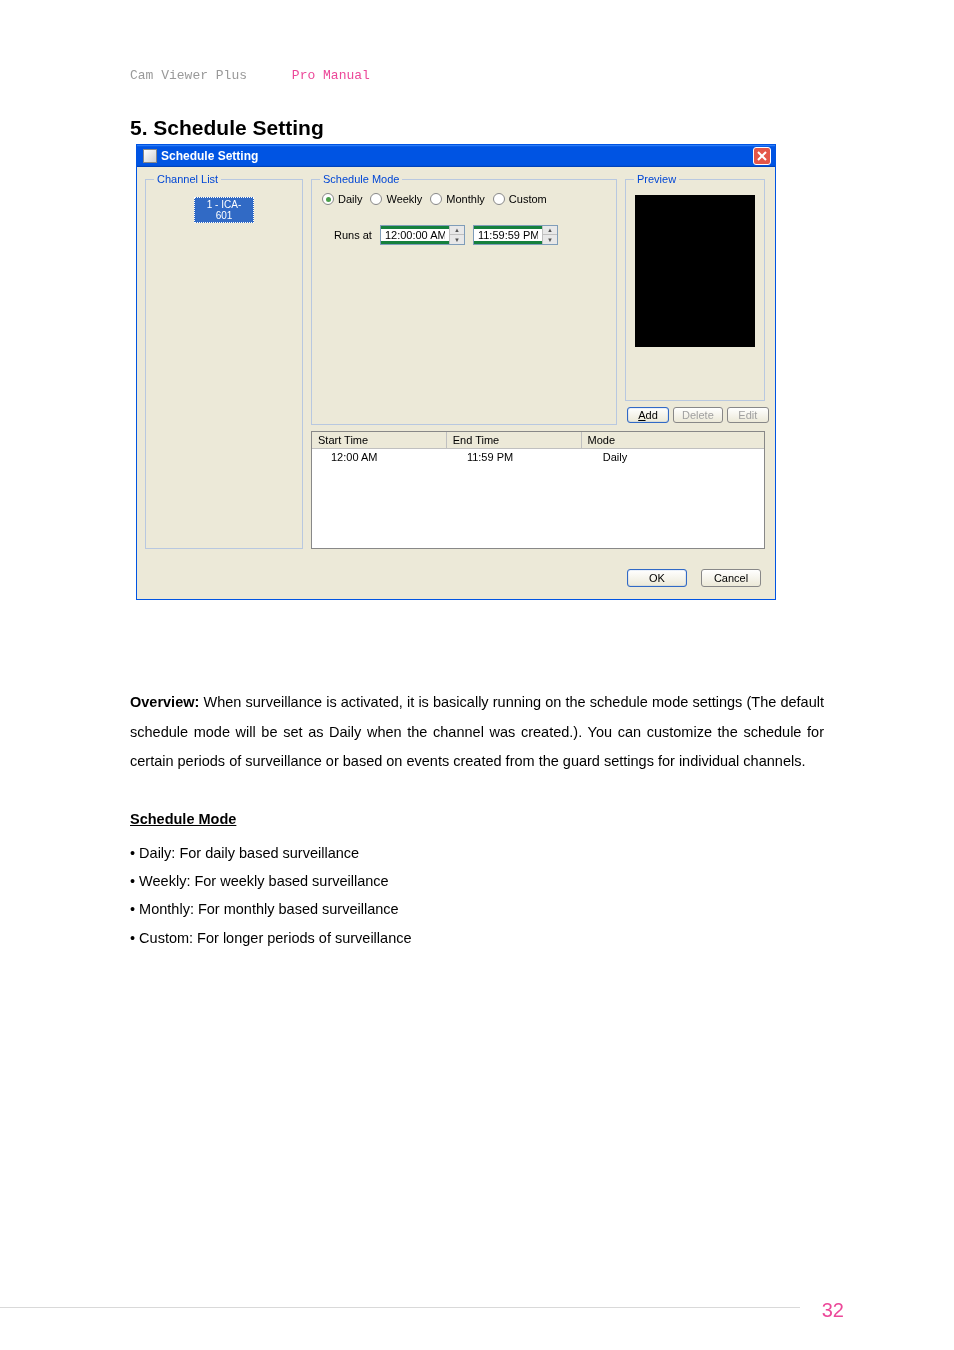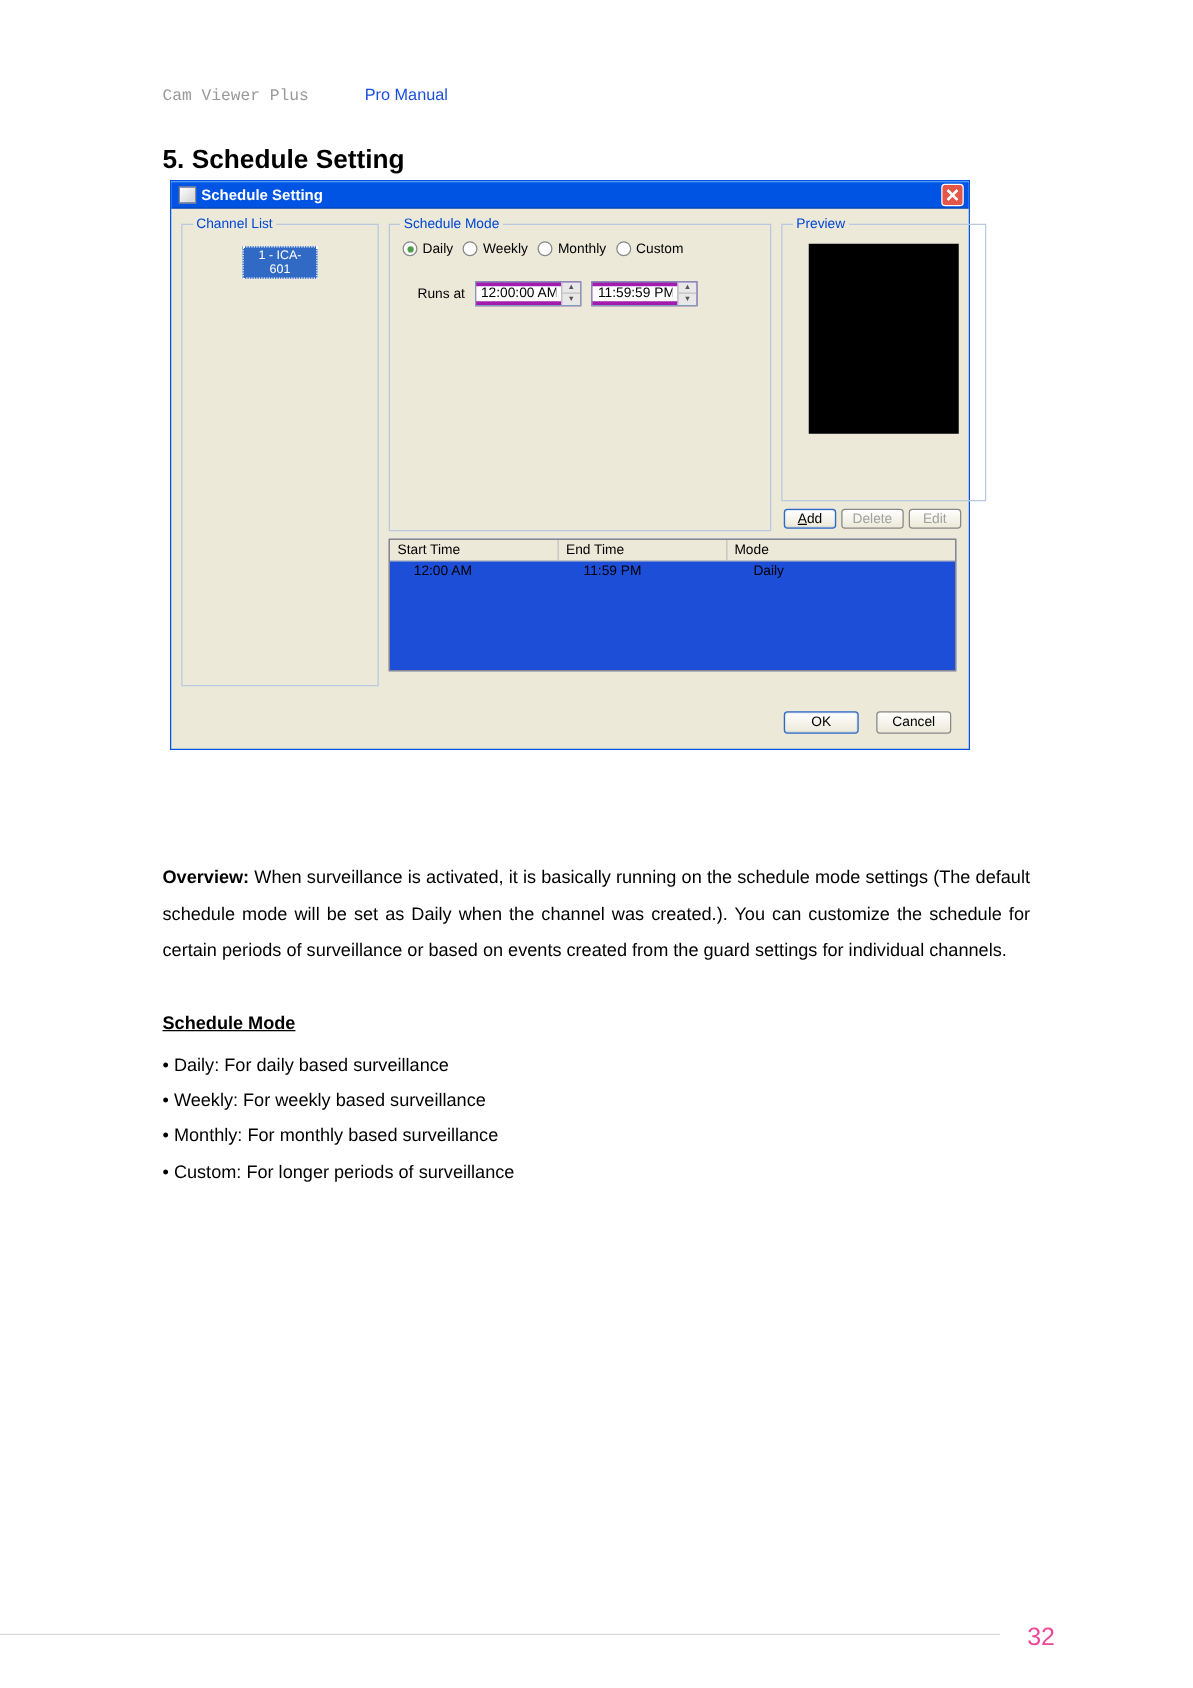--- a/index.html
+++ b/index.html
@@ -13,22 +13,22 @@
   }
   .page-header {
     position: absolute;
     top: 68px;
     left: 130px;
     font-size: 13px;
     color: #999;
     font-family: "Courier New", monospace;
   }
   .page-header .pro {
-    font-family: Liberation Sans, sans-serif;
-    color: #1d4ed8;
+    font-family: Liberation Mono, monospace;
+    color: #ec4899;
     padding-left: 37px;
   }
   .section-heading {
     position: absolute;
     top: 116px;
     left: 130px;
     font-size: 21px;
     font-weight: bold;
     color: #000;
   }
@@ -105,61 +105,61 @@
     width: 12px; height: 12px; border-radius: 50%;
     border: 1px solid #888; background: #fff;
     display: inline-flex; align-items: center; justify-content: center;
   }
   .radio.checked::after {
     content: ""; width: 5px; height: 5px; border-radius: 50%; background: #4a9f4a;
   }
   .runs-row { display: flex; align-items: center; gap: 8px; padding-left: 14px; }
   .time-field {
     display: flex; align-items: center;
-    border: 1px solid #7f9db9; background: #a21caf;
+    border: 1px solid #7f9db9; background: #15803d;
     height: 20px;
   }
   .time-field input {
     border: none; font-size: 11px; width: 68px; padding: 0 4px;
     font-family: Tahoma, Arial, sans-serif; outline: none;
   }
   .spinner {
     display: flex; flex-direction: column;
     border-left: 1px solid #c0c0c0;
     background: #e8e8e8;
   }
   .spinner div {
     width: 14px; height: 9px; font-size: 6px;
     display: flex; align-items: center; justify-content: center;
     cursor: pointer; color: #555; line-height: 1;
   }
   .spinner div:first-child { border-bottom: 1px solid #c0c0c0; }
-  .fs-preview { top: 6px; left: 488px; width: 164px; height: 228px; }
+  .fs-preview { top: 6px; left: 488px; width: 140px; height: 228px; }
   .preview-box {
     width: 120px; height: 152px; background: #000;
     margin: 2px auto 0;
   }
   .btn-row {
     position: absolute; top: 240px; left: 490px;
     display: flex; gap: 4px;
   }
   .xp-btn {
     background: linear-gradient(to bottom,#fff,#ece9d8);
     border: 1px solid #888; border-radius: 3px;
     padding: 1px 8px; font-size: 11px;
     font-family: Tahoma, Arial, sans-serif;
     min-width: 42px; text-align: center;
     cursor: pointer;
   }
   .xp-btn.primary { border-color: #3169c6; box-shadow: 0 0 1px #3169c6 inset; }
   .xp-btn.disabled { color: #a0a0a0; cursor: default; }
   .schedule-table {
     position: absolute; top: 264px; left: 174px;
-    width: 454px; height: 106px;
-    background: #1d4ed8; border: 1px solid #888;
+    width: 454px; height: 118px;
+    background: #ffffff; border: 1px solid #888;
     font-size: 11px;
   }
   .tbl-header {
     display: flex; background: #ece9d8;
     border-bottom: 1px solid #c0c0c0;
   }
   .th {
     padding: 2px 6px; border-right: 1px solid #c0c0c0;
     flex: 1;
   }

